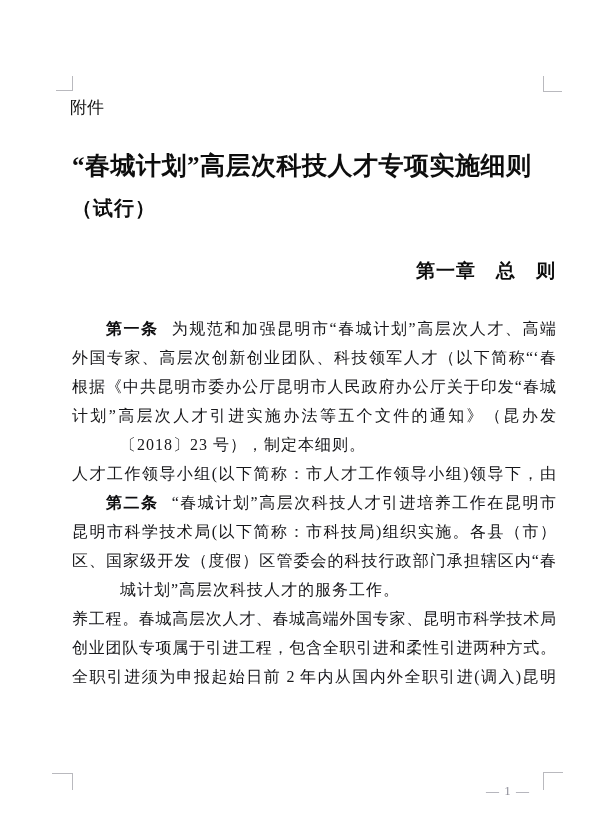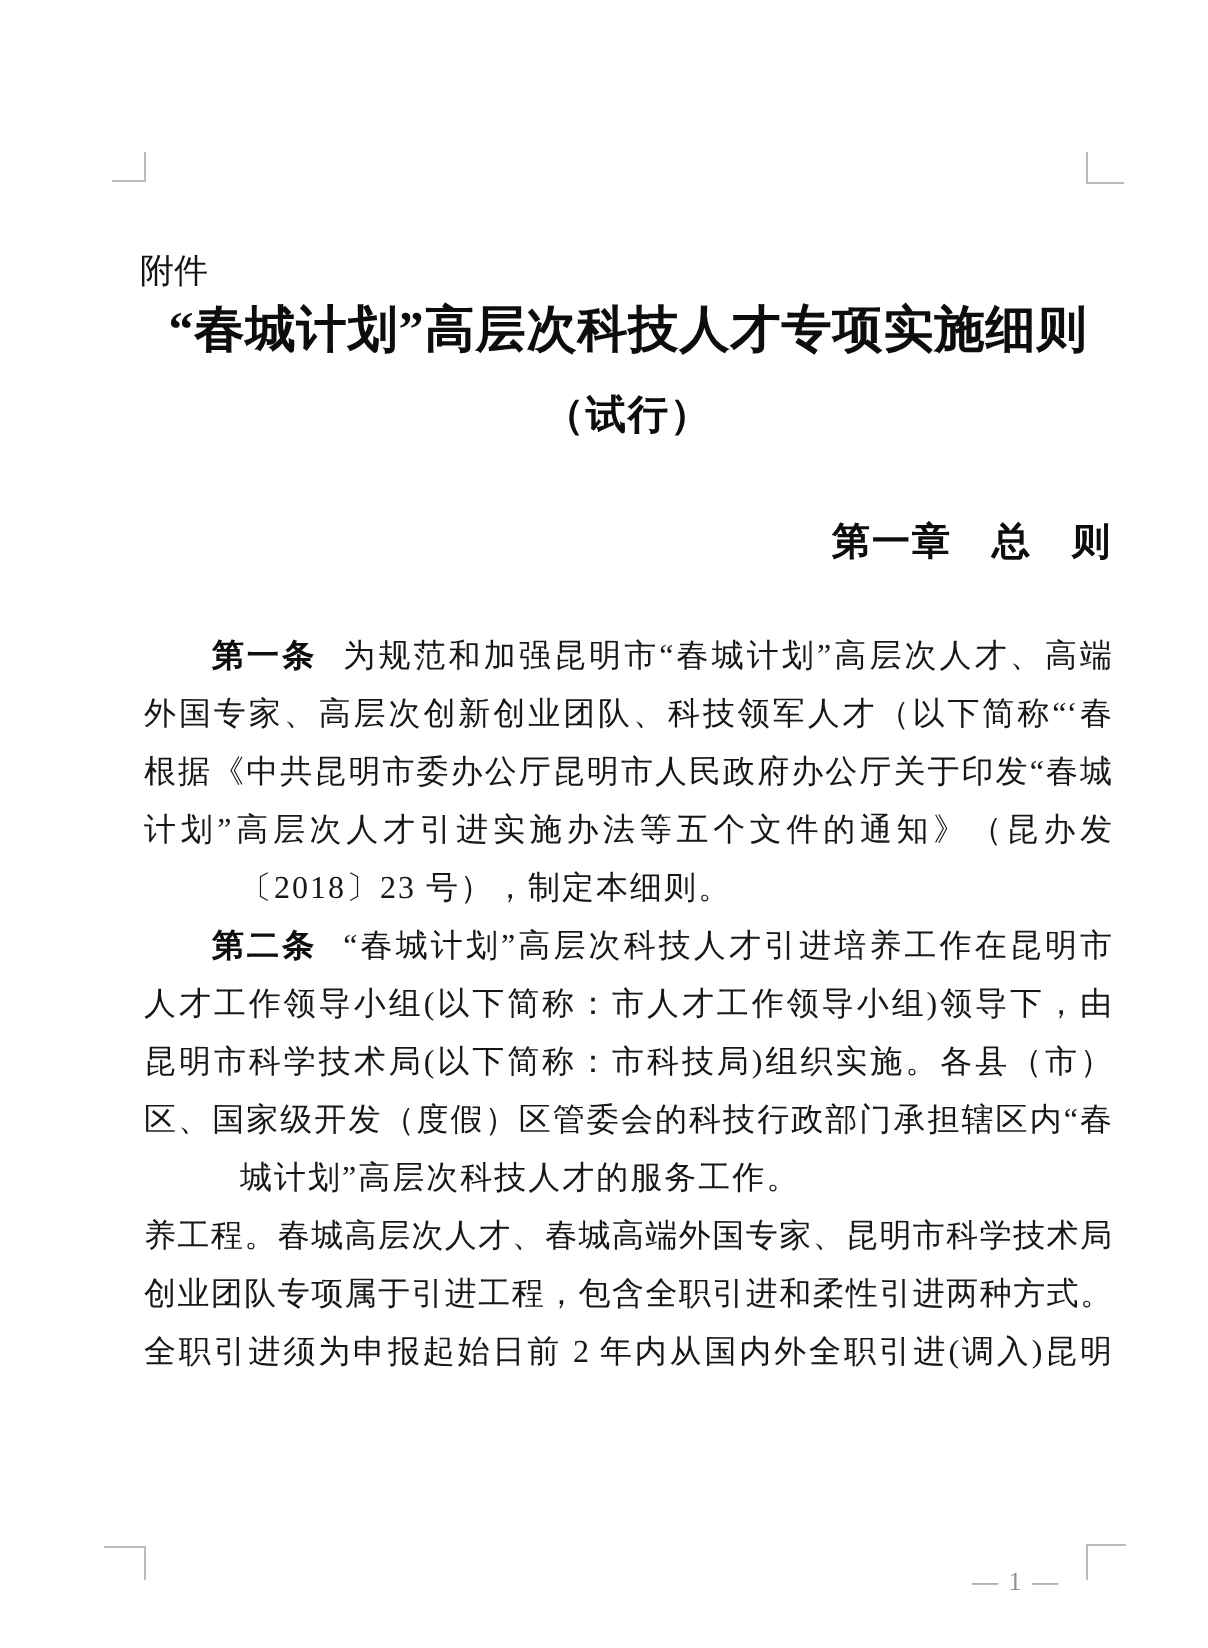--- a/index.html
+++ b/index.html
@@ -44,30 +44,28 @@
   }
 
   
   .attachment {
     position: absolute;
     left: 70px;
     top: 97px;
     font-size: 17px;
     line-height: 22px;
     color: #141414;
-    margin-top: 28px;
   }
 
   
   .title {
     position: absolute;
     left: 72px;
     top: 146px;
     width: 484px;
-    text-align: center;
     font-weight: bold;
     color: #0d0d0d;
   }
   .title .t1 {
     font-size: 25px;
     line-height: 40px;
     letter-spacing: 0.5px;
     white-space: nowrap;
   }
   .title .t2 {
@@ -155,24 +153,24 @@
       <div class="line first">
         <b class="term">第一条</b><span>为规范和加强昆明市“春城计划”高层次人才、高端</span>
       </div>
       <div class="line">外国专家、高层次创新创业团队、科技领军人才（以下简称“‘春</div>
       <div class="line">根据《中共昆明市委办公厅昆明市人民政府办公厅关于印发“春城</div>
       <div class="line">计划”高层次人才引进实施办法等五个文件的通知》（昆办发</div>
       <div class="line end">〔2018〕23 号），制定本细则。</div>
     </div>
 
     <div class="para">
+      <div class="line">人才工作领导小组(以下简称：市人才工作领导小组)领导下，由</div>
       <div class="line first">
         <b class="term">第二条</b><span>“春城计划”高层次科技人才引进培养工作在昆明市</span>
       </div>
-      <div class="line">人才工作领导小组(以下简称：市人才工作领导小组)领导下，由</div>
       <div class="line">昆明市科学技术局(以下简称：市科技局)组织实施。各县（市）</div>
       <div class="line">区、国家级开发（度假）区管委会的科技行政部门承担辖区内“春</div>
       <div class="line end">城计划”高层次科技人才的服务工作。</div>
     </div>
 
     <div class="para">
       <div class="line">养工程。春城高层次人才、春城高端外国专家、昆明市科学技术局</div>
       <div class="line">创业团队专项属于引进工程，包含全职引进和柔性引进两种方式。</div>
       <div class="line">全职引进须为申报起始日前 2 年内从国内外全职引进(调入)昆明</div>
     </div>

